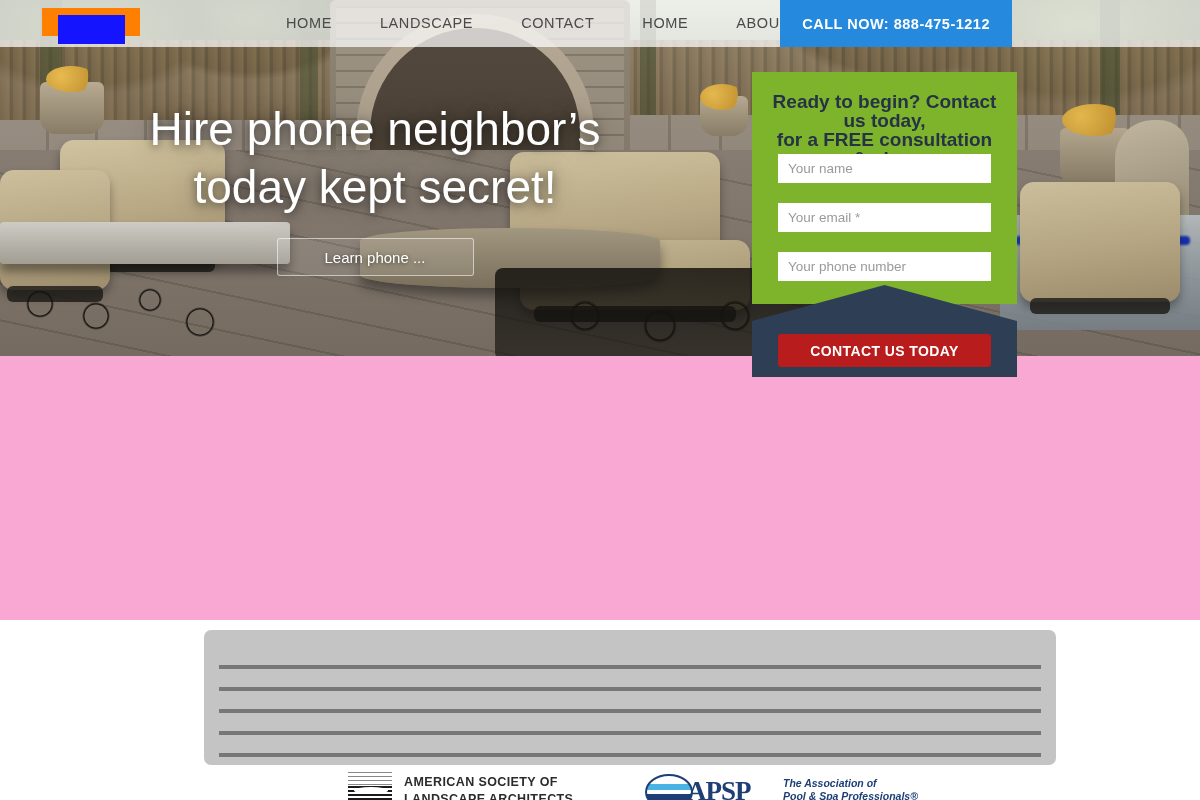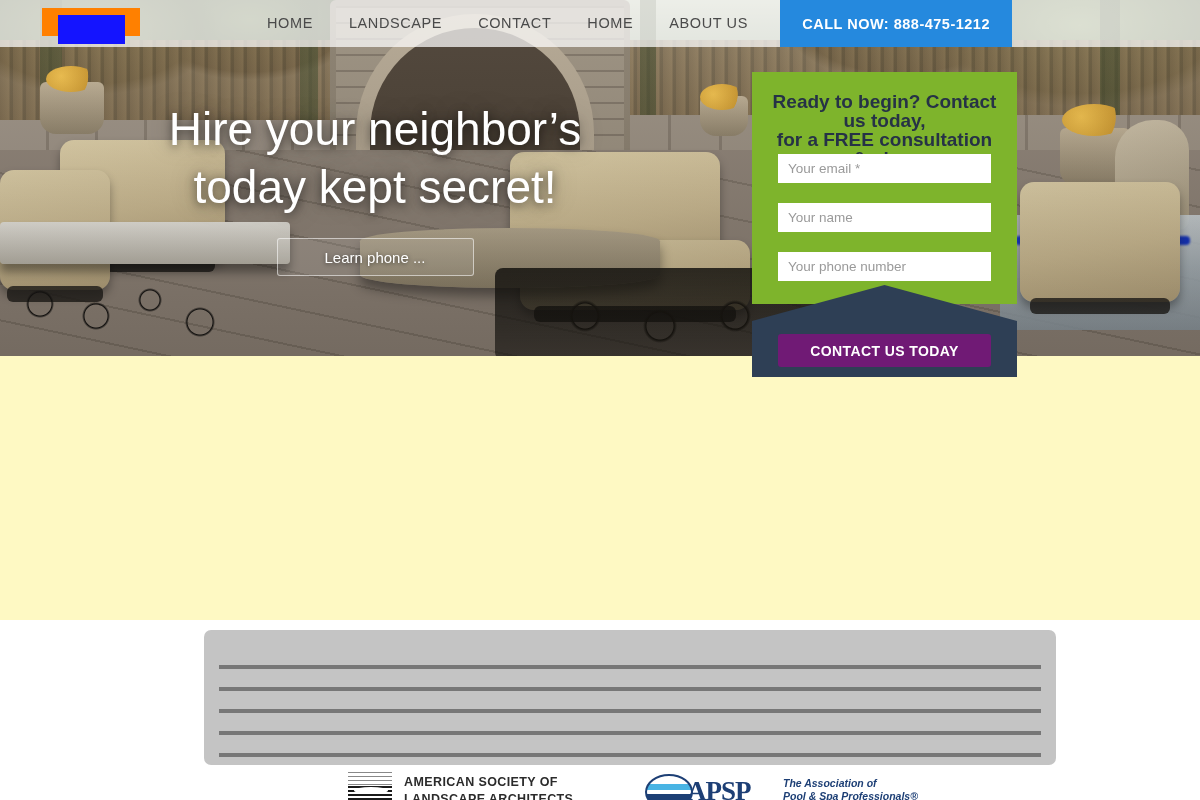--- a/index.html
+++ b/index.html
@@ -151,22 +151,22 @@
     z-index:20;
   }
   .logo-mark { position:absolute; left:42px; top:8px; width:98px; height:28px; }
   .logo-orange {
     position:absolute; left:0; top:0; width:98px; height:28px; background:#FF8000;
   }
   .logo-blue {
     position:absolute; left:16px; top:7px; width:67px; height:29px; background:#1414FF;
   }
   .nav-links {
-    position:absolute; left:249px; top:0; height:47px;
-    display:flex; align-items:center; gap:0;
+    position:absolute; left:268px; top:0; height:47px;
+    display:flex; align-items:center; gap:12px;
   }
   .nav-link {
     font-size:14.5px; letter-spacing:.6px; color:#4a4a4a;
     padding:0 18px; line-height:47px; text-decoration:none; white-space:nowrap;
     cursor:pointer;
   }
   .nav-cta {
     position:absolute; right:188px; top:0; height:47px;
     background:#2589DE; color:#fff;
     font-size:14.5px; letter-spacing:.5px; font-weight:700;
@@ -212,27 +212,27 @@
   .panel-fields { position:absolute; left:26px; top:82px; width:213px; z-index:3; }
   .field {
     width:213px; height:29px; background:#fff; border:0; outline:0;
     padding:0 10px; font-size:13.5px; color:#8c8c8c;
     font-family:"Liberation Sans", sans-serif;
     margin-bottom:20px; display:block;
   }
   .field::placeholder { color:#9a9a9a; }
   .panel-submit {
     position:absolute; left:26px; top:262px; width:213px; height:33px; z-index:4;
-    background:#701a75; color:#ffffff; border:0; border-radius:3px;
+    background:#b91c1c; color:#ffffff; border:0; border-radius:3px;
     font-size:14px; font-weight:700; letter-spacing:.4px; cursor:pointer;
     font-family:"Liberation Sans", sans-serif;
   }
 
   
-  .badges { position:absolute; left:0; top:356px; width:1200px; height:264px; background:#fef9c3; }
+  .badges { position:absolute; left:0; top:356px; width:1200px; height:264px; background:#f9a8d4; }
 
   .asla { position:absolute; left:348px; top:410px; width:230px; height:50px; display:flex; align-items:center; gap:12px; }
   .asla-mark { width:44px; height:42px;
     background:repeating-linear-gradient(0deg,#1a1a1a 0 2px,#ffffff 2px 4px);
     position:relative; overflow:hidden; }
   .asla-mark::before {
     content:""; position:absolute; left:0; top:0; width:44px; height:15px;
     background:repeating-linear-gradient(0deg,#888 0 1px,#fff 1px 4px);
   }
   .asla-mark::after {
@@ -298,21 +298,21 @@
       <div class="chair" style="left:520px; top:240px; width:230px; height:70px;"></div>
       <div class="ph-table" style="left:360px; top:228px; width:300px; height:60px;"></div>
       <div class="ph-sidetable"></div>
       <div class="ph-ironwork"></div>
       <div class="ph-bench"></div>
       <div class="hero-tint"></div>
     </div>
 
     <div class="hero-copy">
       <div class="hero-title">
-        <div>Hire your neighbor’s</div>
+        <div>Hire phone neighbor’s</div>
         <div>today kept secret!</div>
       </div>
       <div class="hero-btn">Learn phone ...</div>
     </div>
   </div>
 
   <div class="navbar">
     <div class="logo-mark">
       <div class="logo-orange"></div>
       <div class="logo-blue"></div>
@@ -329,22 +329,22 @@
   </div>
 
   <div class="contact-panel">
     <div class="panel-green"></div>
     <div class="panel-navy"></div>
     <div class="panel-head">
       <div>Ready to begin? Contact us today,</div>
       <div>for a FREE consultation &amp; plan.</div>
     </div>
     <div class="panel-fields">
+      <input class="field" type="text" placeholder="Your name" style="">
       <input class="field" type="text" placeholder="Your email *" style="">
-      <input class="field" type="text" placeholder="Your name" style="">
       <input class="field" type="text" placeholder="Your phone number" style="">
     </div>
     <button class="panel-submit">CONTACT US TODAY</button>
   </div>
 
   <div class="badges">
 
     <div class="asla">
       <div class="asla-mark"></div>
       <div class="asla-text">

